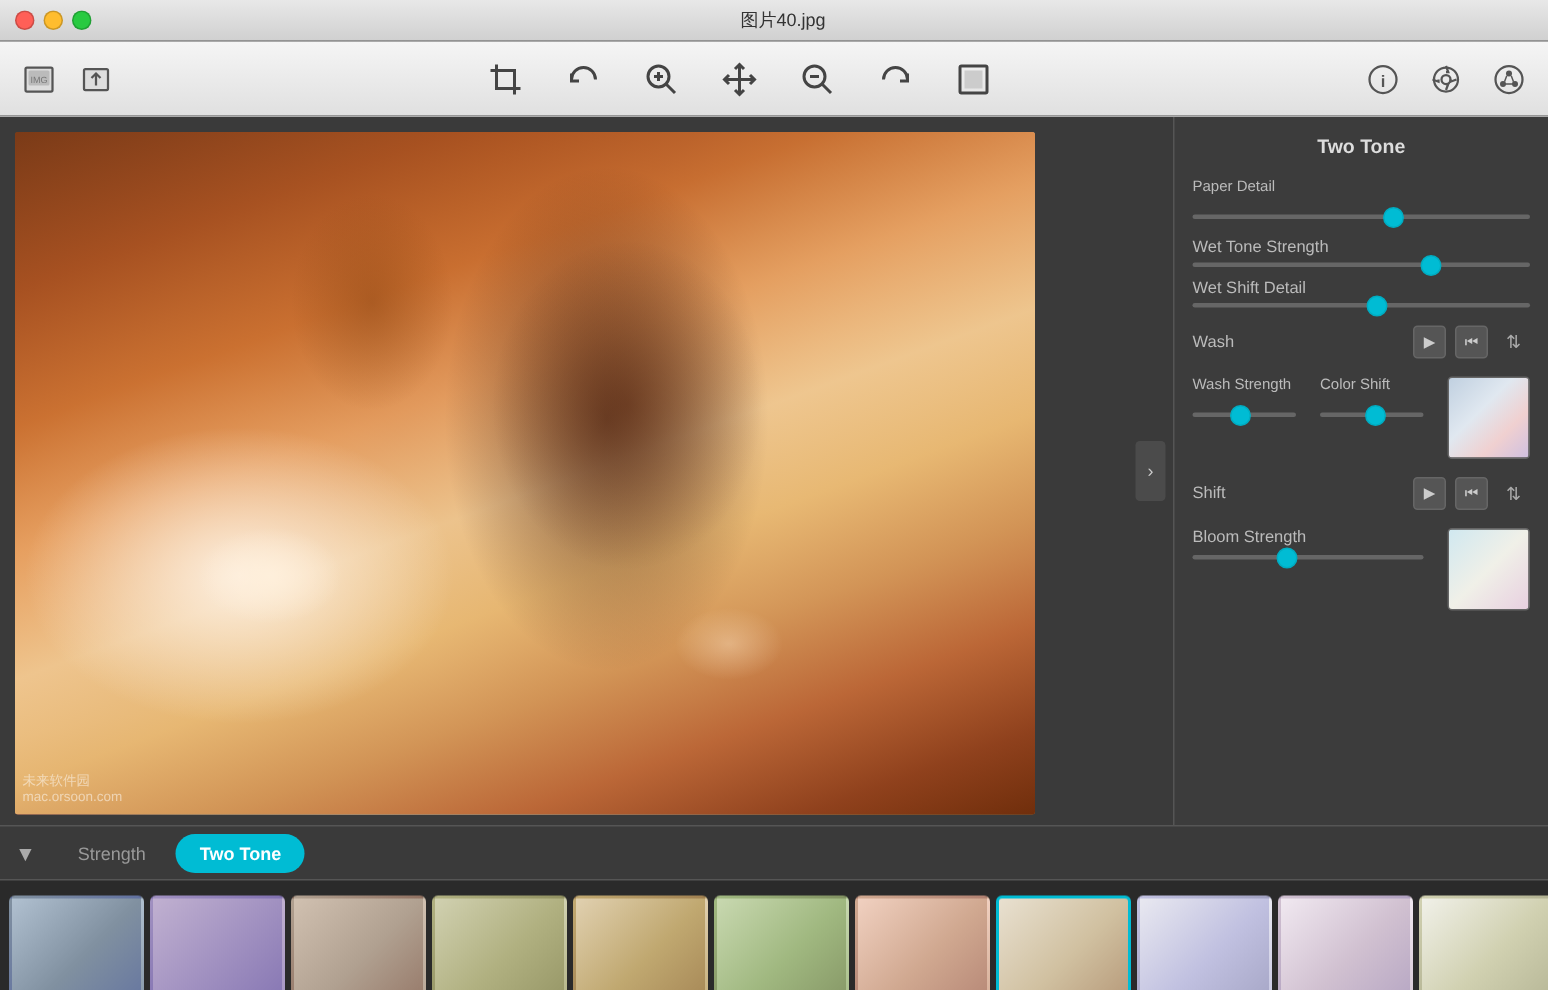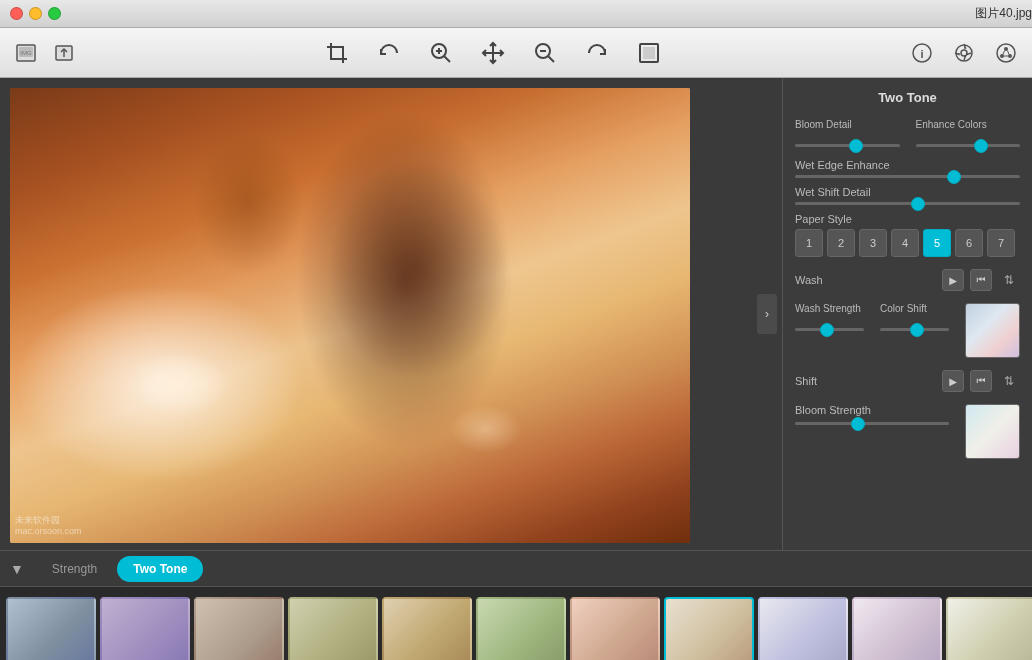--- a/index.html
+++ b/index.html
@@ -12,21 +12,21 @@
       user-select: none;
     }
 
     
     .titlebar {
       width: 100%;
       height: 28px;
       background: linear-gradient(to bottom, #e8e8e8, #d0d0d0);
       display: flex;
       align-items: center;
-      justify-content: flex-end;
+      justify-content: center;
       position: relative;
       border-bottom: 1px solid #aaa;
       padding-left: 12px;
     }
     .titlebar-buttons {
       position: absolute;
       left: 10px;
       display: flex;
       gap: 6px;
     }
@@ -496,51 +496,35 @@
     </div>
     <div class="sidebar-toggle">›</div>
   </div>
 
   <div class="right-panel">
     <div class="panel-title">Two Tone</div>
 
 
     <div class="dual-slider-row">
       <div class="dual-slider-col">
-        <div class="dual-slider-col slider-label">Bloom Detail</div>
+        <div class="dual-slider-col slider-label">Paper Detail</div>
         <input type="range" class="teal" min="0" max="100" value="60" style="">
       </div>
-      <div class="dual-slider-col">
-        <div class="dual-slider-col slider-label">Enhance Colors</div>
-        <input type="range" class="teal" min="0" max="100" value="65" style="">
-      </div>
     </div>
 
     <div class="slider-section">
-      <div class="slider-label">Wet Edge Enhance</div>
+      <div class="slider-label">Wet Tone Strength</div>
       <input type="range" class="teal" min="0" max="100" value="72" style="">
     </div>
 
     <div class="slider-section">
       <div class="slider-label">Wet Shift Detail</div>
       <input type="range" class="teal" min="0" max="100" value="55" style="">
     </div>
 
-    <div class="paper-style-section">
-      <div class="paper-style-label">Paper Style</div>
-      <div class="paper-buttons">
-        <div class="paper-btn">1</div>
-        <div class="paper-btn">2</div>
-        <div class="paper-btn">3</div>
-        <div class="paper-btn">4</div>
-        <div class="paper-btn active">5</div>
-        <div class="paper-btn">6</div>
-        <div class="paper-btn">7</div>
-      </div>
-    </div>
 
     <div class="wash-row">
       <span class="wash-label">Wash</span>
       <div class="wash-controls">
         <div class="ctrl-btn">▶</div>
         <div class="ctrl-btn">⏮</div>
         <div class="expand-btn">⇅</div>
       </div>
     </div>
 

